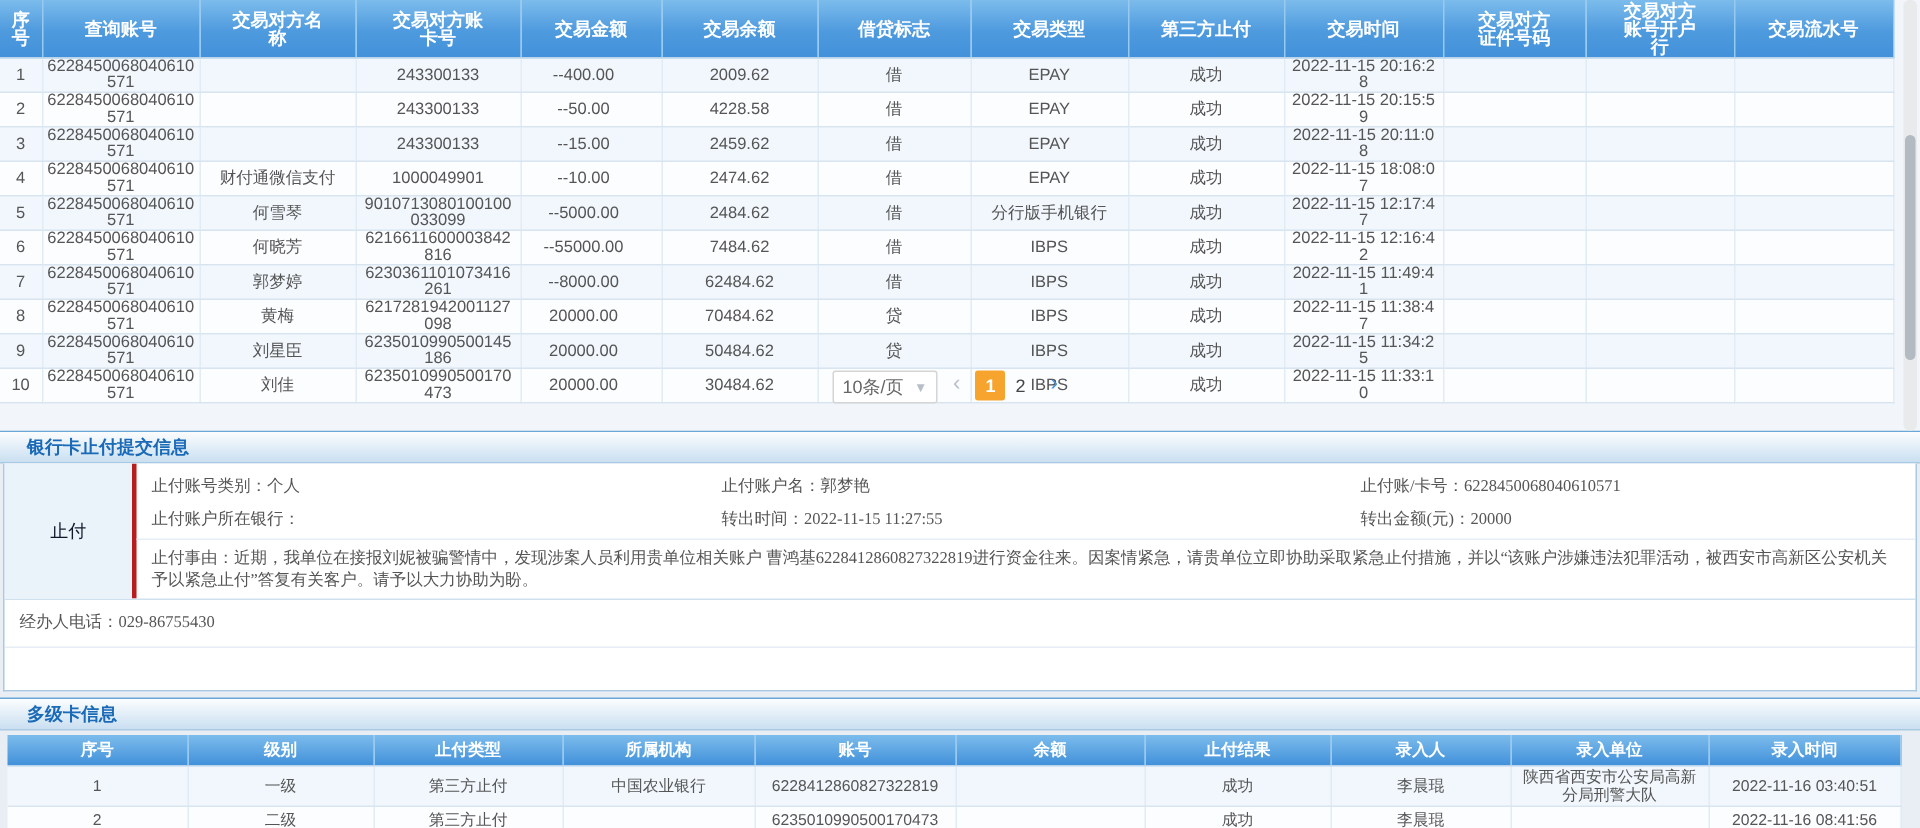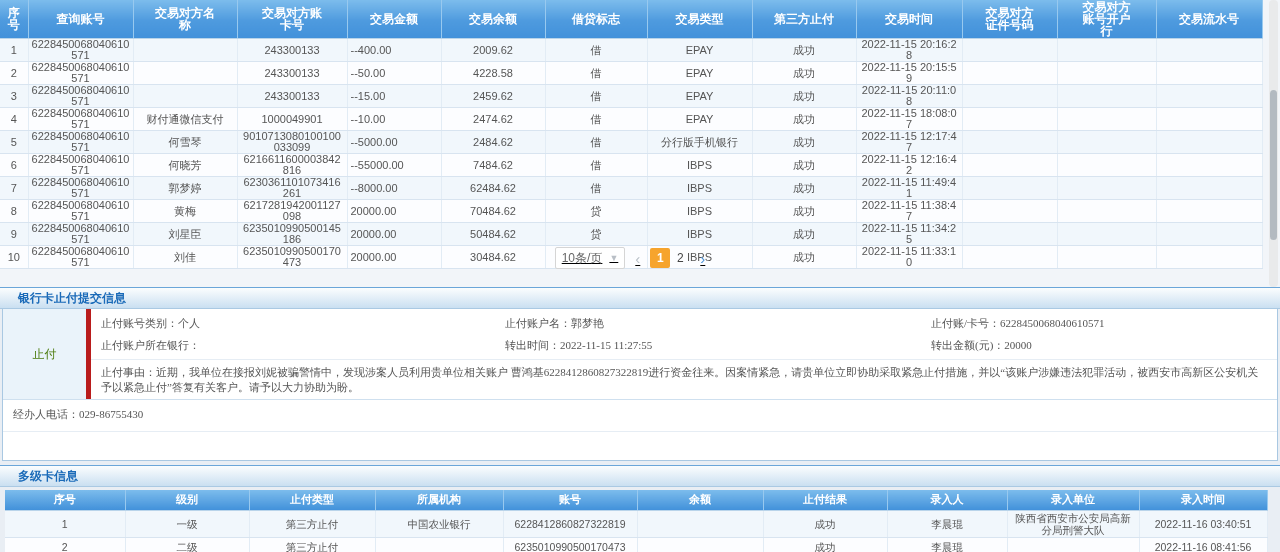--- a/index.html
+++ b/index.html
@@ -20,25 +20,25 @@
     padding:1px 20px; line-height:12px;
     border-right:1px solid #98c9ef; border-bottom:1px solid #b9d4ea;
   }
   #tx-table th.first { padding:1px 7px; }
   #tx-table td {
     font-size:11px; color:#555; text-align:center; height:21px; line-height:11px;
     padding:0 3px; border-right:1px solid #e2ecf5; border-bottom:1px solid #d8e4f0;
     word-break:break-all; background:#fcfdff;
   }
   #tx-table tbody tr:nth-child(odd) td { background:#f1f7fc; }
-  #tx-table td.amt { text-align:left; padding-right:13px;margin-left:28px; }
+  #tx-table td.amt { text-align:center; padding-right:13px;margin-left:28px; }
 
   .pagination {
     position:absolute; left:0; top:247px; width:1262px;
-    display:flex; justify-content:center; align-items:center; gap:8px;text-decoration:underline;
+    display:flex; justify-content:center; align-items:flex-start; gap:8px;
   }
   .page-size-select {
     display:flex; align-items:center; gap:7px; height:22px; padding:0 6px;
     background:#fff; border:1px solid #d5d5d5; border-radius:2px;
     font-size:12px; color:#666; cursor:pointer;
   }
   .chev { color:#b9bfc6; font-size:9px; }
   .pg-prev { color:#b9c0c8; font-size:15px; cursor:pointer; padding:0 2px; }
   .pg-next { color:#4a93d9; font-size:15px; cursor:pointer; padding:0 2px; }
   .pg-num {
@@ -57,28 +57,28 @@
     border-top:1px solid #6ba6d9; border-bottom:1px solid #aac9e3;
     color:#1a6ab8; font-size:12px; font-weight:bold;
   }
   .mt { margin-top:4px; }
 
   
   .info-box { margin:0 2px; height:152px; background:#fff; border:1px solid #a9c8e2; border-top:none; }
   .group { display:flex; overflow:hidden; height:90px; }
   .group.g2 { height:62px; border-top:1px solid #cfe0ef; }
   .g-label {
-    width:88px; flex-shrink:0; background:#eaf3fa; color:#4d7c0f; font-size:12px;
+    width:88px; flex-shrink:0; background:#eaf3fa; color:#0f172a; font-size:12px;
     display:flex; align-items:center; justify-content:center;
-    border-right:5px solid #b91c1c;
+    border-right:3px solid #b91c1c;
   }
   .g-content { flex:1; min-width:0;font-family:Liberation Serif, serif; }
   .field-line { display:flex; padding:7px 0 0 10px; font-size:11px; color:#555; }
   .field-line .fc:nth-child(1) { width:380px; }
-  .field-line .fc:nth-child(2) { width:390px;margin-left:24px; }
+  .field-line .fc:nth-child(2) { width:390px; }
   .field-line .fc:nth-child(3) { flex:1;margin-left:36px; }
   .reason {
     margin-top:6px; border-top:1px solid #e6edf4; padding:5px 10px 0 10px;
     font-size:11px; color:#555; line-height:15px;
   }
   .g2-divider { margin:9px 0 0 0; border-top:1px solid #e6edf4; }
 
   
   #mc-table { width:1262px; margin:3px 0 0 5px; }
   #mc-table th {

